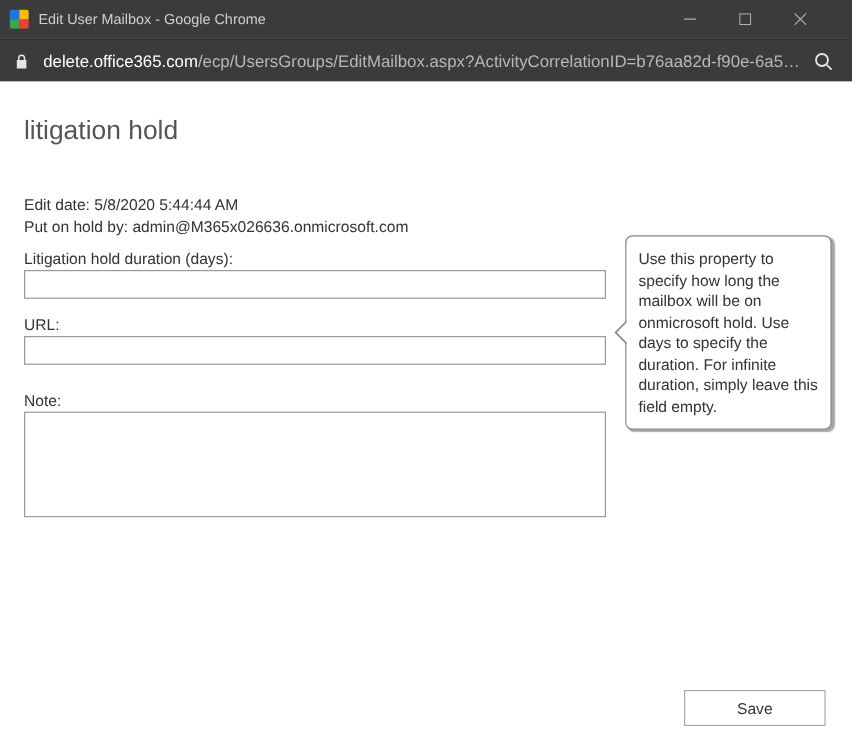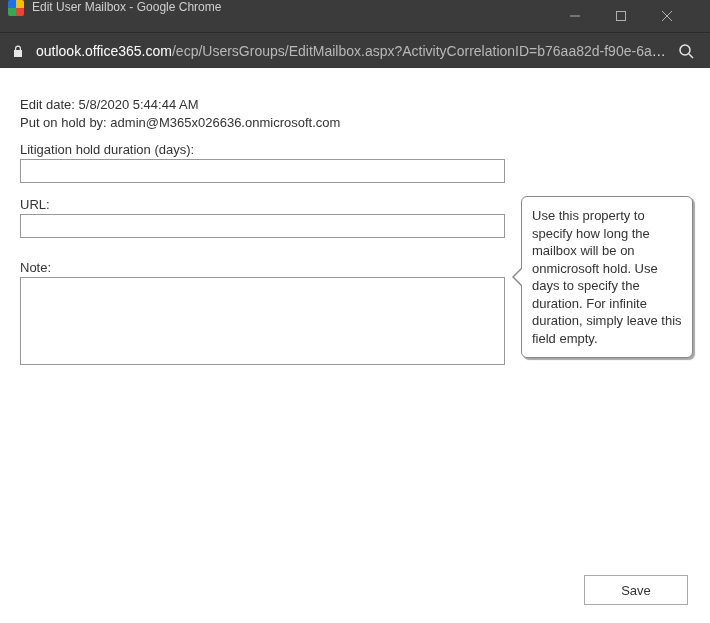--- a/index.html
+++ b/index.html
@@ -9,21 +9,21 @@
       width: 710px;
       height: 623px;
       overflow: hidden;
     }
     
     .titlebar {
       height: 32px;
       background: #3b3b3b;
       color: #cfcfcf;
       display: flex;
-      align-items: flex-start;
+      align-items: center;
       padding: 0 20px 0 8px;
       font-size: 12px;
     }
     .titlebar .app-icon {
       width: 16px; height: 16px;
       margin-right: 8px;
       display: inline-block;
       background:
         linear-gradient(#1a73e8,#1a73e8) 0 0/8px 8px no-repeat,
         linear-gradient(#fbbc05,#fbbc05) 8px 0/8px 8px no-repeat,
@@ -155,21 +155,21 @@
     }
     
     .footer {
       position: absolute;
       bottom: 18px;
       right: 22px;
       display: flex;
       gap: 14px;
     }
     .btn {
-      width: 104px;
+      width: 118px;
       height: 30px;
       border: 1px solid #aaa;
       background: #fff;
       font-size: 13px;
       color: #333;
       cursor: pointer;
       font-family: inherit;
     }
   </style>
 </head>
@@ -198,32 +198,33 @@
   </div>
 </div>
 
 <div class="urlbar">
   <span class="lock">
     <svg width="14" height="14" viewBox="0 0 14 14" fill="currentColor">
         <path d="M4 6V4.5a3 3 0 016 0V6h1v7H3V6h1zm1.2 0h3.6V4.5a1.8 1.8 0 10-3.6 0V6z"></path>
       </svg>
   </span>
   <span class="urltext">
-    <span class="host">outlook.office365.com</span><span class="path">/ecp/UsersGroups/EditMailbox.aspx?ActivityCorrelationID=b76aa82d-f90e-6a5…</span>
+    <span class="host">delete.office365.com</span><span class="path">/ecp/UsersGroups/EditMailbox.aspx?ActivityCorrelationID=b76aa82d-f90e-6a5…</span>
   </span>
   <span class="search-btn">
     <svg width="16" height="16" viewBox="0 0 16 16" fill="none" stroke="currentColor" stroke-width="1.5">
         <circle cx="7" cy="7" r="5"></circle>
         <line x1="11" y1="11" x2="15" y2="15"></line>
       </svg>
   </span>
 </div>
 
 <div class="page">
   <div class="content">
+    <h1 class="page-title">litigation hold</h1>
 
 
     <p class="meta">
       <span>Edit date:</span>
       <span>5/8/2020 5:44:44 AM</span>
     </p>
     <p class="meta">
       <span>Put on hold by:</span>
       <span>admin@M365x026636.onmicrosoft.com</span>
     </p>

